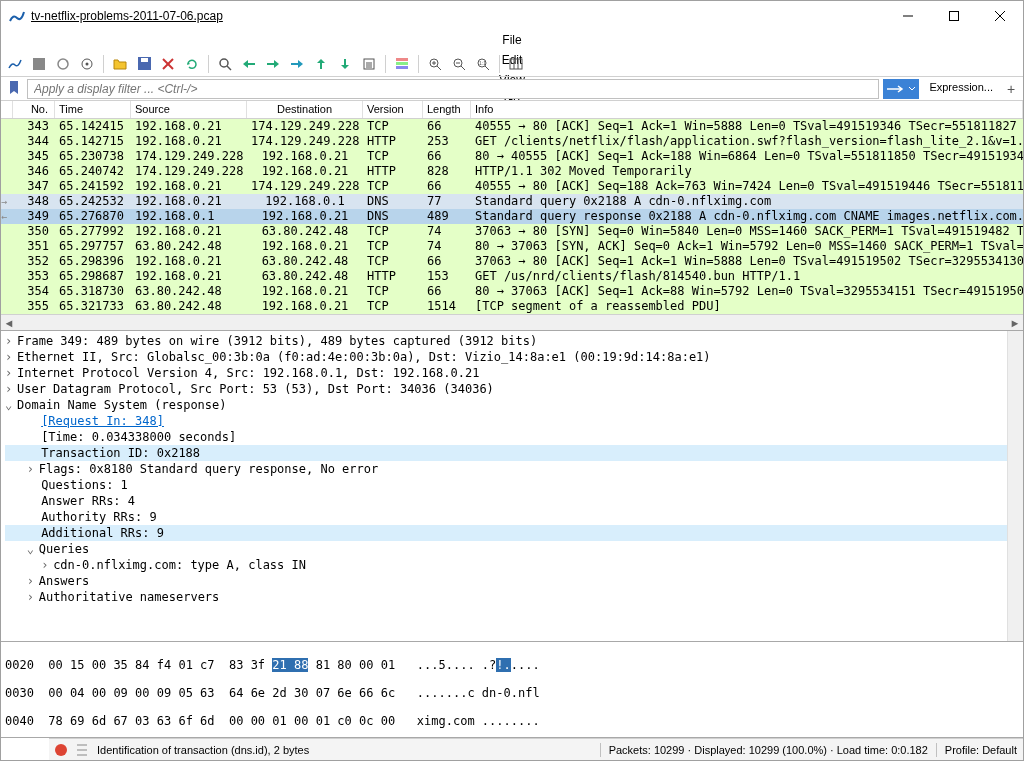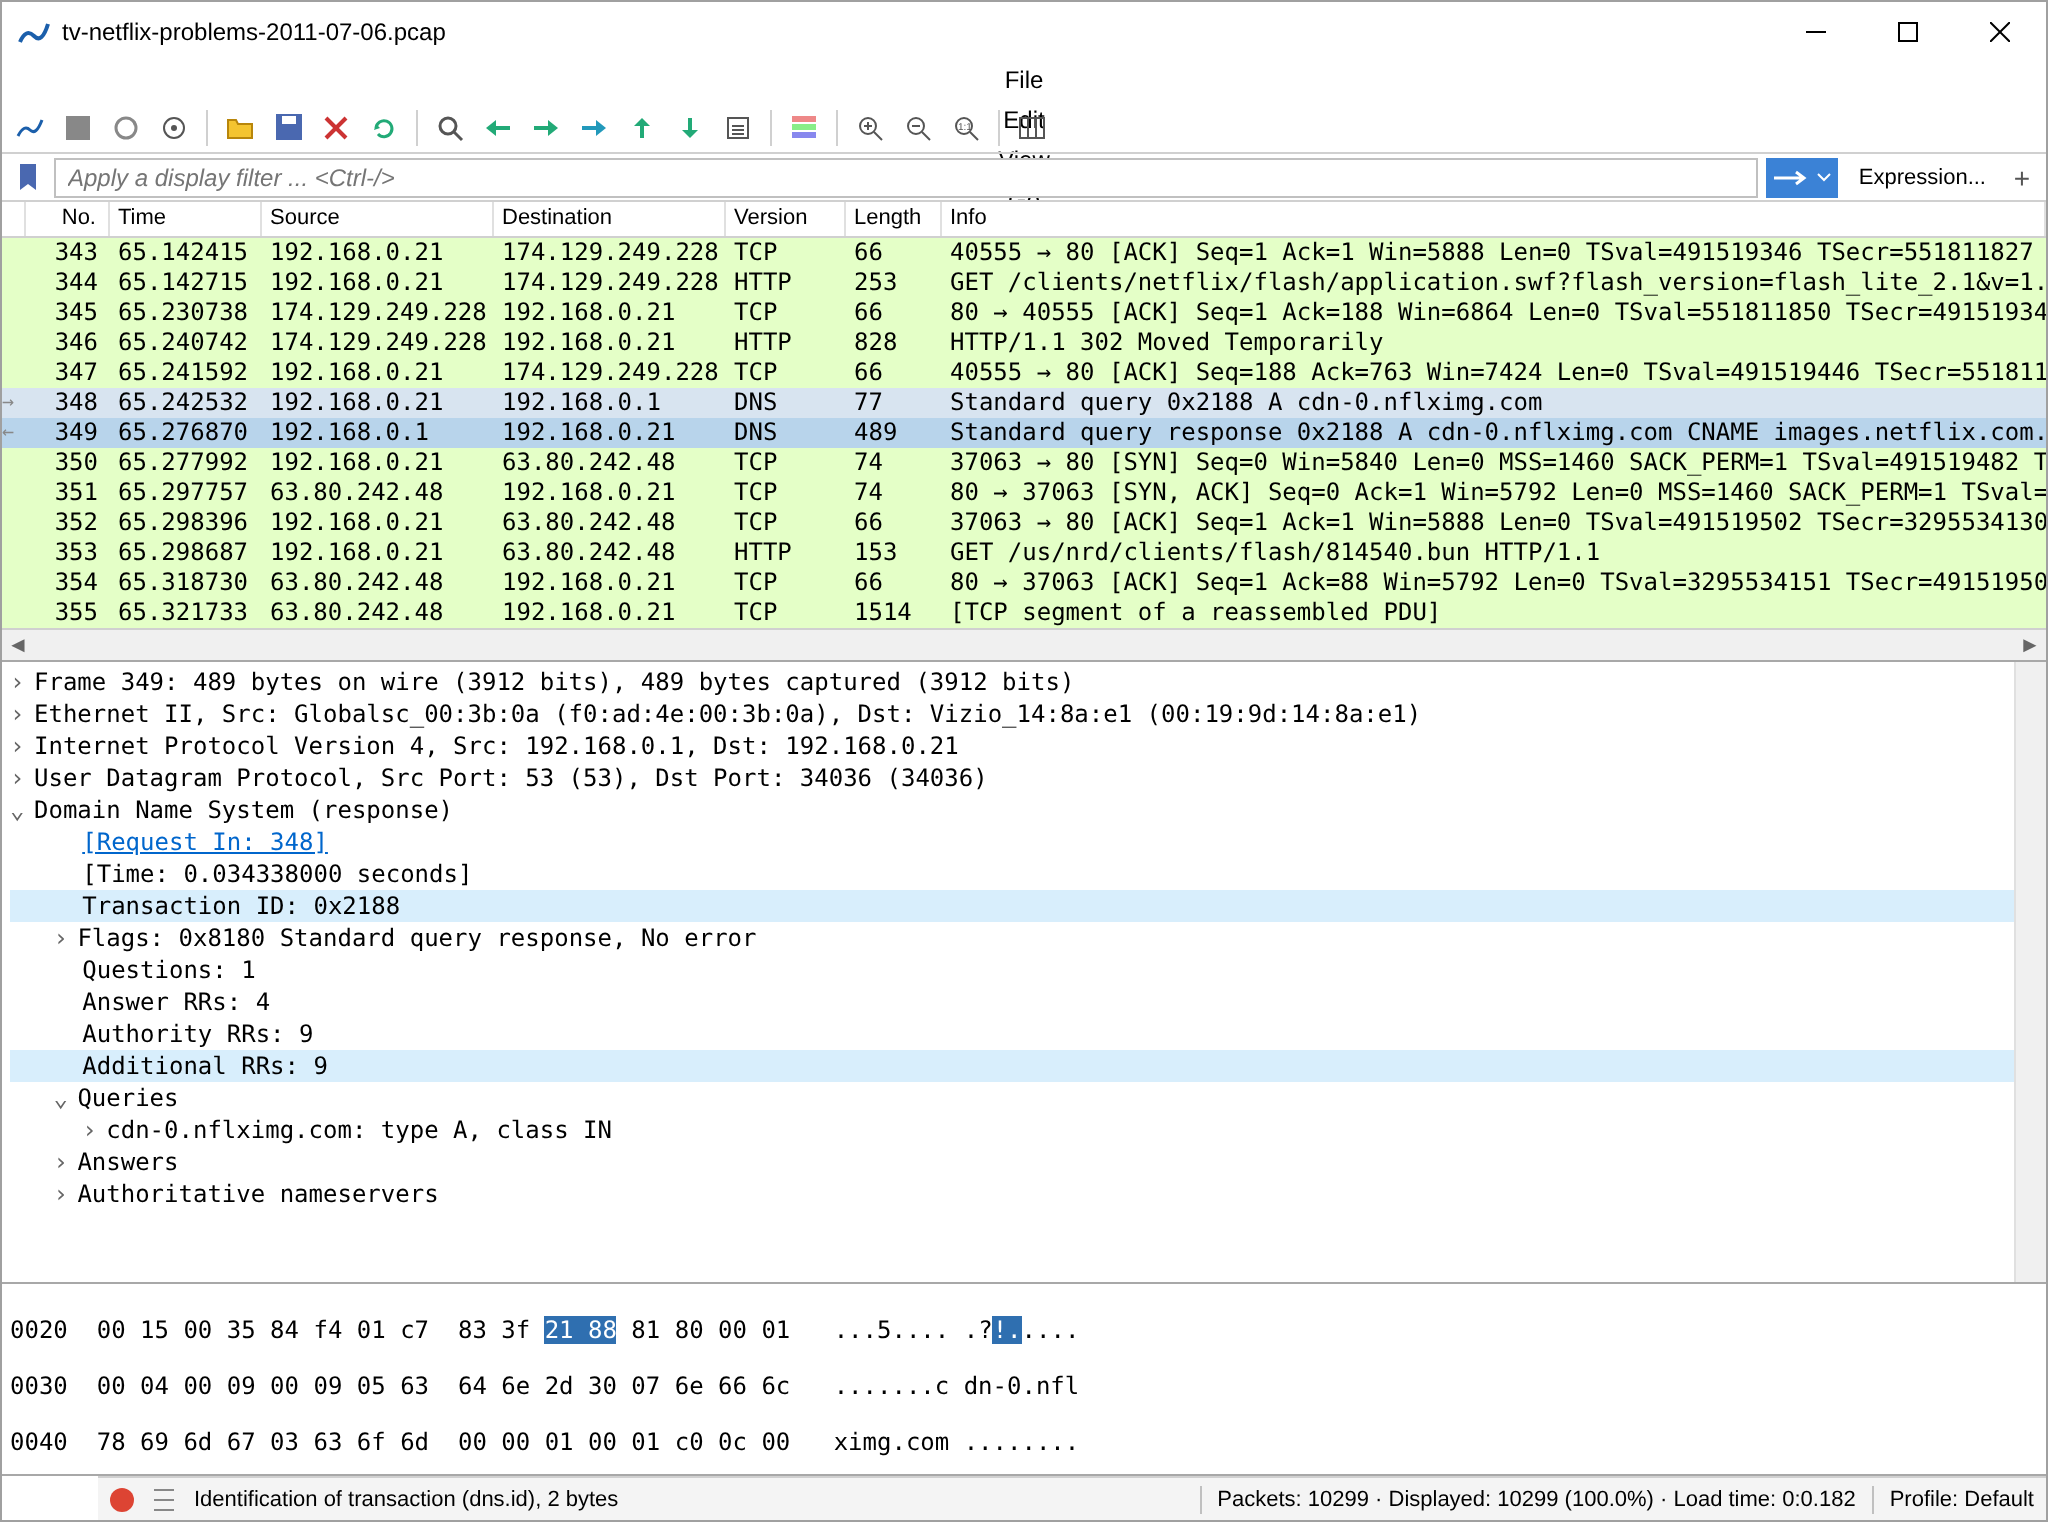--- a/index.html
+++ b/index.html
@@ -1,41 +1,41 @@
 <!DOCTYPE html>
 <html><head>
 <meta charset="utf-8">
 <style>
 * { box-sizing: border-box; margin: 0; padding: 0; }
 body { font-family: "Segoe UI", Tahoma, sans-serif; font-size: 11px; background: #fff; width: 1024px; height: 761px; overflow: hidden; display: flex; flex-direction: column; border: 1px solid #a0a0a0; }
-.titlebar { height: 30px; display: flex; align-items: center; padding: 0 0 0 8px; background: #fff; }
+.titlebar { height: 30px; display: flex; align-items: center; padding: 0 0 0 8px; background: #fff; text-decoration: underline; }
 .titlebar .logo { width: 16px; height: 16px; margin-right: 6px; }
 .titlebar .title { flex: 1; font-size: 12px; color: #000; }
 .winbtns { display: flex; height: 100%; }
 .winbtn { width: 46px; display: flex; align-items: center; justify-content: center; }
 .winbtn svg { width: 10px; height: 10px; }
 .menubar { height: 20px; display: flex; align-items: center; padding: 0 4px; gap: 2px; font-size: 12px; color: #000; flex-direction: column; }
 .menubar span { padding: 2px 8px; }
 .toolbar { height: 26px; display: flex; align-items: center; padding: 2px 4px; gap: 4px; border-bottom: 1px solid #d0d0d0; }
 .tbtn { width: 20px; height: 20px; display: flex; align-items: center; justify-content: center; }
 .tsep { width: 1px; height: 18px; background: #d0d0d0; margin: 0 2px; }
-.filterbar { height: 24px; display: flex; align-items: center; padding: 2px 4px; gap: 4px; border-bottom: 1px solid #d0d0d0; }
+.filterbar { height: 24px; display: flex; align-items: flex-start; padding: 2px 4px; gap: 4px; border-bottom: 1px solid #d0d0d0; }
 .filter-bookmark { width: 18px; height: 18px; display:flex; align-items:center; justify-content:center; }
 .filter-input { flex: 1; height: 20px; border: 1px solid #c0c0c0; padding: 0 6px; font-size: 12px; color: #888; font-style: italic; background: #fff; }
 .filter-arrow { width: 36px; height: 20px; background: #3b82d6; display: flex; align-items: center; justify-content: center; }
 .expr { padding: 2px 6px; font-size: 11px; }
 .plusbtn { width: 16px; height: 20px; display: flex; align-items: center; justify-content: center; font-size: 14px; color: #555; }
 .packet-pane { flex: 0 0 auto; display: flex; flex-direction: column; border-bottom: 1px solid #a8a8a8; }
 .pkt-header { display: flex; background: #fff; border-bottom: 1px solid #d0d0d0; font-size: 11px; height: 18px; }
 .pkt-header div { padding: 2px 4px; border-right: 1px solid #e0e0e0; overflow: hidden; white-space: nowrap; }
 .col-mark { width: 12px; }
 .col-no { width: 42px; text-align: right; padding-right: 6px !important; }
 .col-time { width: 76px; }
 .col-src { width: 116px; }
-.col-dst { width: 116px; }
+.col-dst { width: 116px; text-align: center; }
 .col-proto { width: 60px; }
 .col-len { width: 48px; text-align: left; padding-right: 10px !important; }
 .col-info { flex: 1; }
 .pkt-body { font-family: Consolas, monospace; font-size: 12px; }
 .pkt-row { display: flex; height: 15px; line-height: 15px; white-space: nowrap; overflow: hidden; }
 .pkt-row div { padding: 0 4px; overflow: hidden; }
 .bg-green { background: #e4ffc7; }
 .bg-blue-sel { background: #b8d4eb; }
 .bg-blue-rel { background: #d8e4f0; }
 .row-marker { width: 12px; position: relative; }

